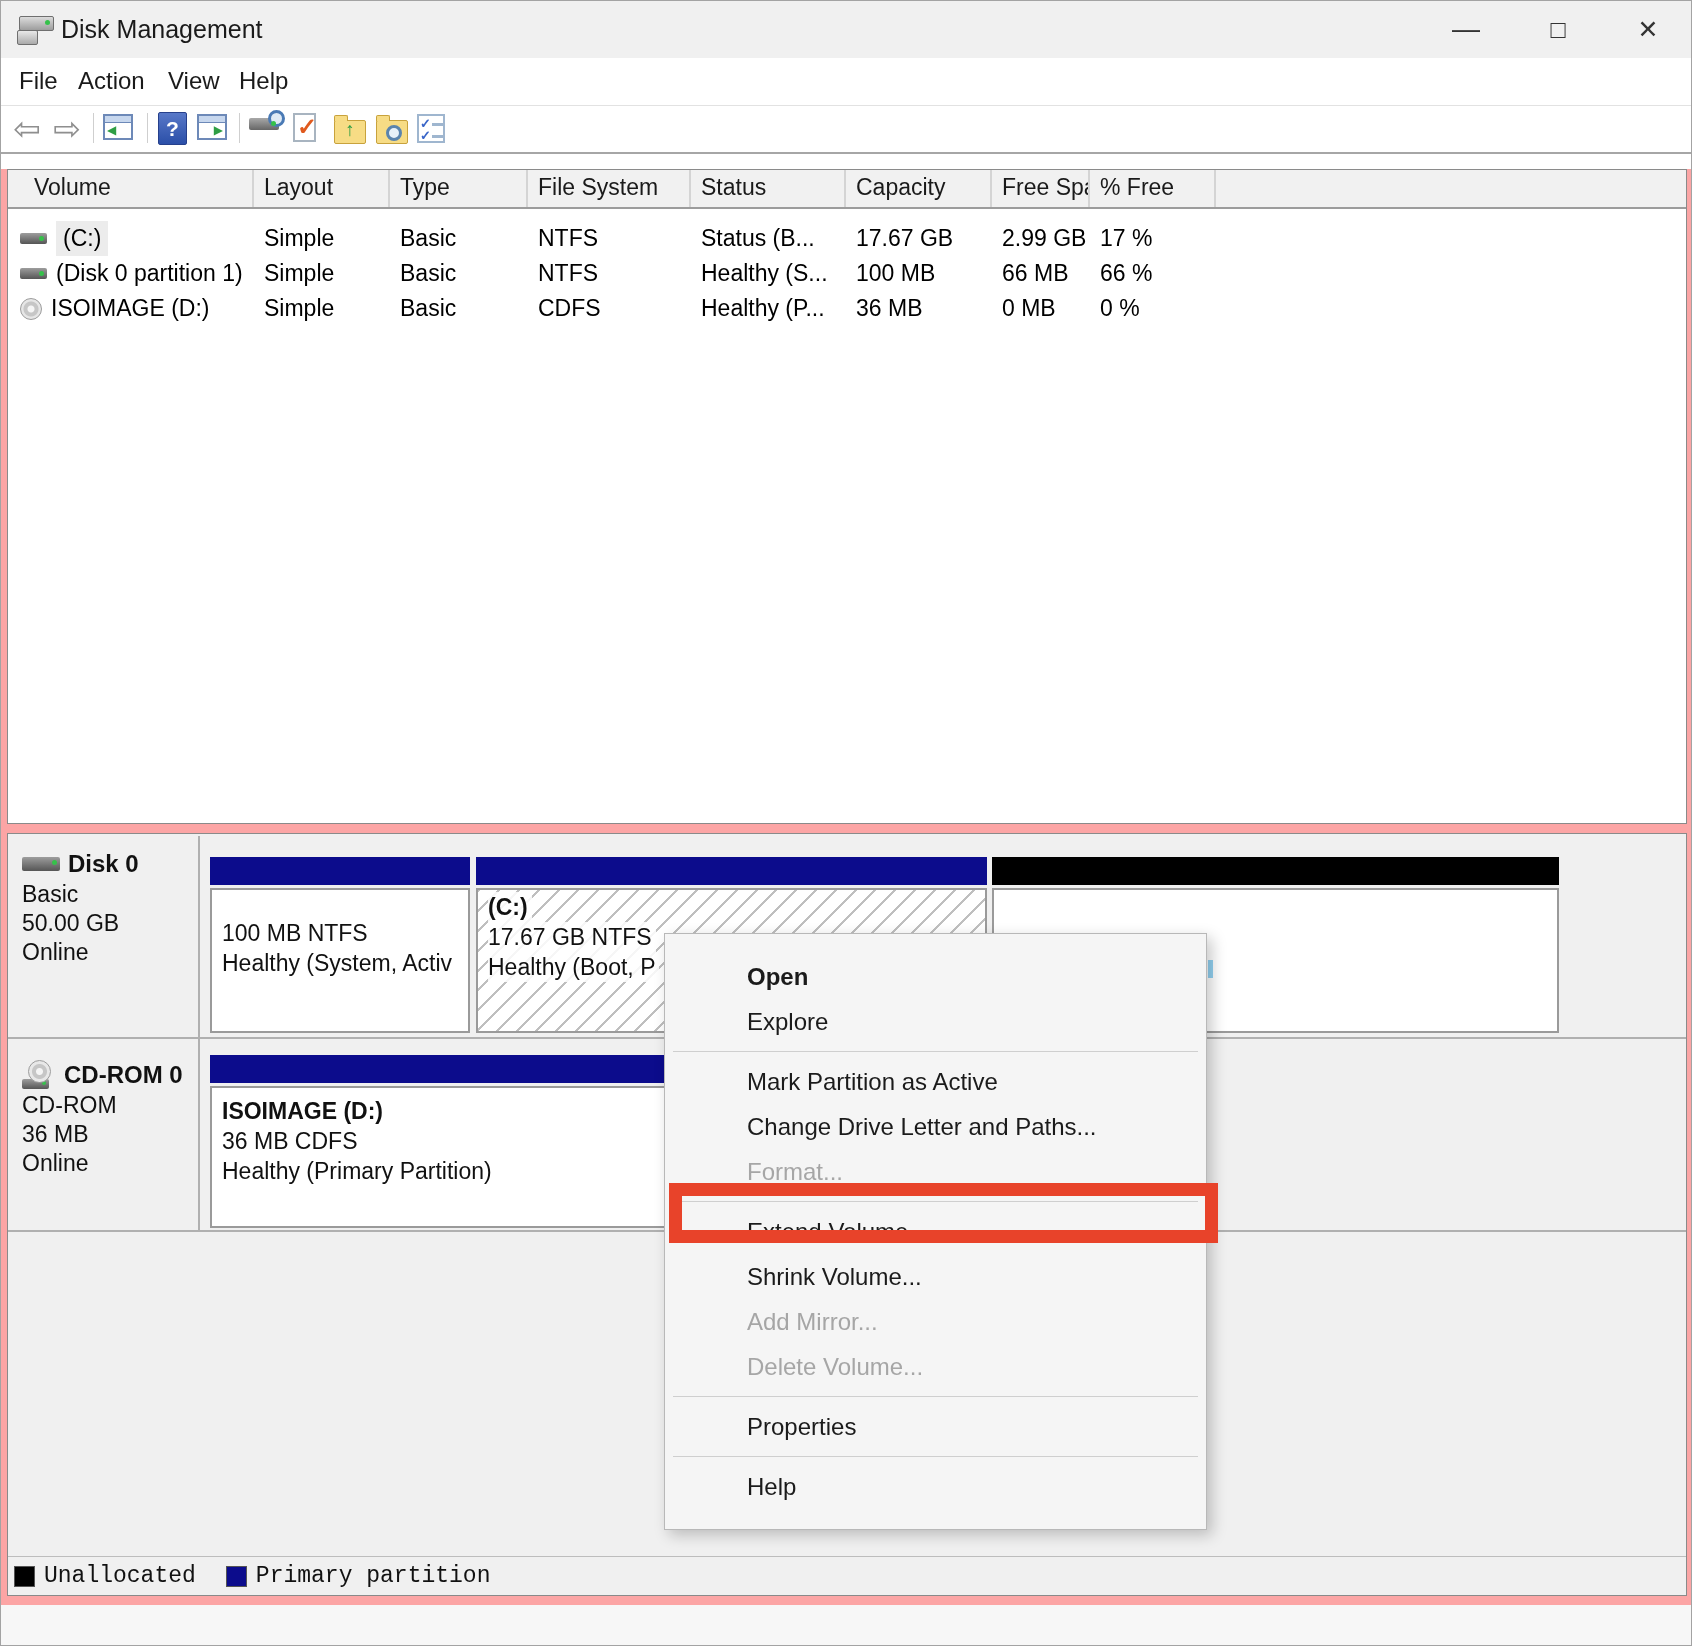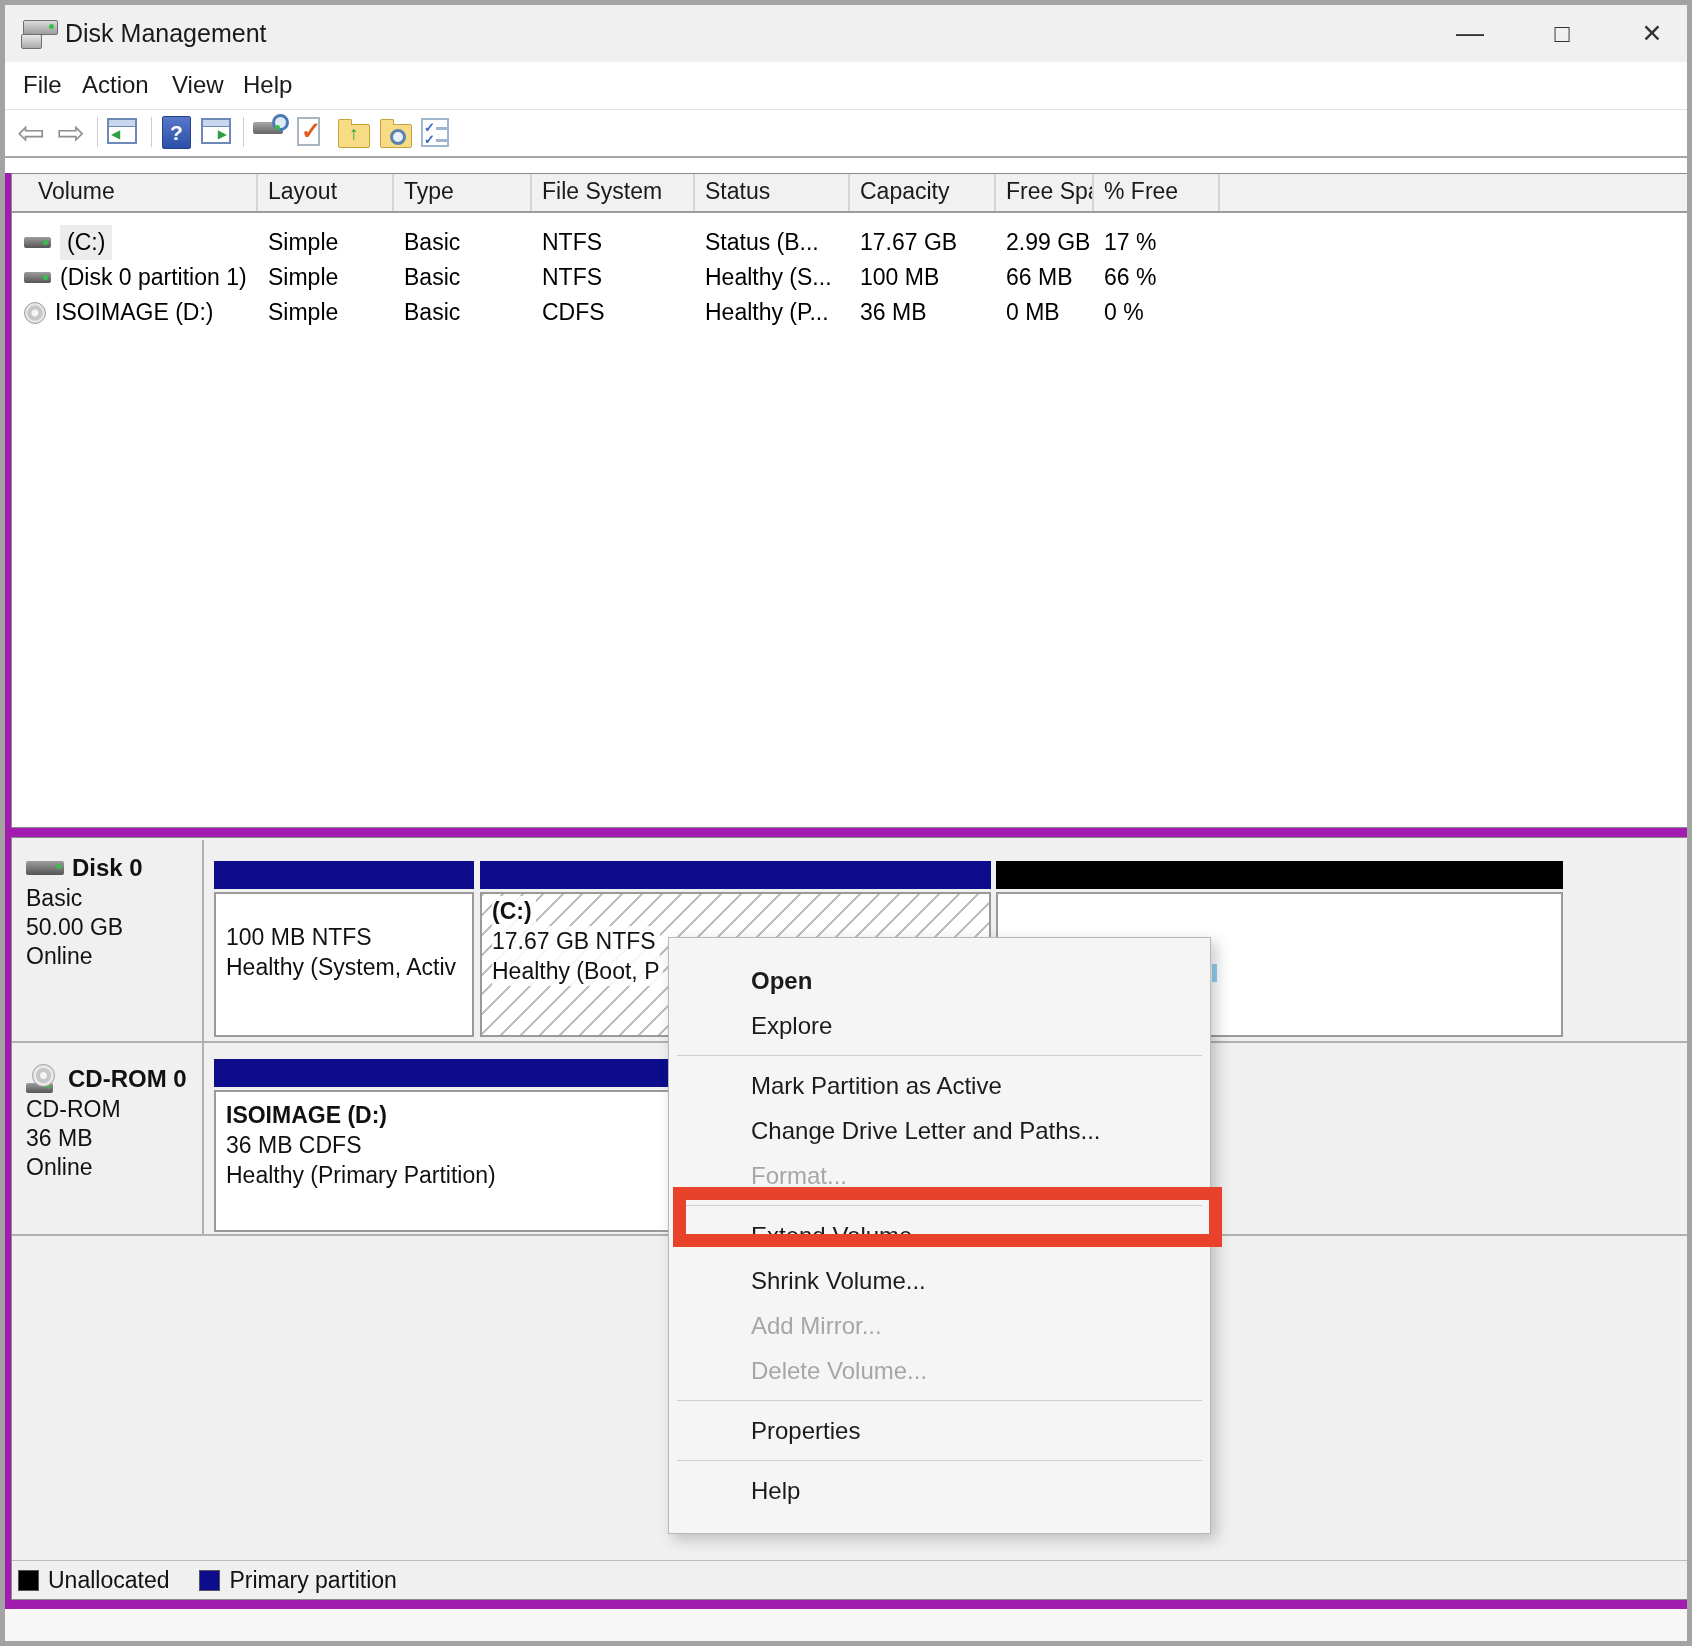--- a/index.html
+++ b/index.html
@@ -1,19 +1,19 @@
 <!DOCTYPE html>
 <html><head>
 <meta charset="utf-8">
 <style>
   html,body { margin:0; padding:0; background:#dcdcdc; }
   #window {
-    position:relative; width:1692px; height:1646px; background:#a21caf;
+    position:relative; width:1692px; height:1646px; background:#fca5a5;
     font-family:"Liberation Sans", sans-serif; color:#111; overflow:hidden;
-    border:5px solid #a3a3a3; box-sizing:border-box;
+    border:1px solid #a3a3a3; box-sizing:border-box;
   }
   
   .titlebar { position:absolute; left:0; top:0; width:100%; height:57px; background:#f0f0f0; }
   .title-icon { position:absolute; left:16px; top:12px; width:38px; height:33px; }
   .title-icon .part-top { position:absolute; left:2px; top:3px; width:33px; height:13px;
     background:linear-gradient(#dcdcdc,#9d9d9d); border:1px solid #6f6f6f; border-radius:2px; }
   .title-icon .part-top::after { content:''; position:absolute; right:3px; top:3px; width:5px; height:5px;
     background:#35c14a; border-radius:50%; }
   .title-icon .part-bottom { position:absolute; left:0px; top:17px; width:19px; height:13px;
     background:linear-gradient(#e8e8e8,#aaaaaa); border:1px solid #6f6f6f; border-radius:2px; }
@@ -116,21 +116,21 @@
   .b1h { left:202px; top:23px; width:260px; }
   .b2h { left:468px; top:23px; width:511px; }
   .b3h { left:984px; top:23px; width:567px; }
   .b1x { left:202px; top:54px; width:260px; padding-top:28px; }
   .b2x { left:468px; top:54px; width:511px; padding-top:2px; }
   .b3x { left:984px; top:54px; width:567px; }
   .cdh { left:202px; top:221px; width:892px; }
   .cdx { left:202px; top:252px; width:892px; height:142px; padding-top:8px; }
   
   .legend { position:absolute; left:0; right:0; bottom:0; height:38px; border-top:1px solid #bdbdbd;
-    display:flex; align-items:center; padding-left:6px; font-size:23px; background:#f0f0f0; }
+    display:flex; align-items:center; padding-left:6px; font-size:23px; background:#f0f0f0;font-family:Liberation Mono, monospace; }
   .swatch { width:21px; height:21px; border:1px solid #555; box-sizing:border-box; margin-right:9px; }
   .legend .lab1 { margin-right:30px; }
   
   .context-menu { position:absolute; left:663px; top:932px; width:543px; background:#f5f5f5;
     border:1px solid #b8b8b8; box-sizing:border-box; padding:20px 0;
     box-shadow:5px 5px 14px rgba(0,0,0,0.22); z-index:20; }
   .menu-item { height:45px; line-height:45px; padding-left:82px; font-size:24px; color:#1b1b1b;
     white-space:nowrap; }
   .menu-item.bold { font-weight:bold; }
   .menu-item.disabled { color:#a6a6a6; }

